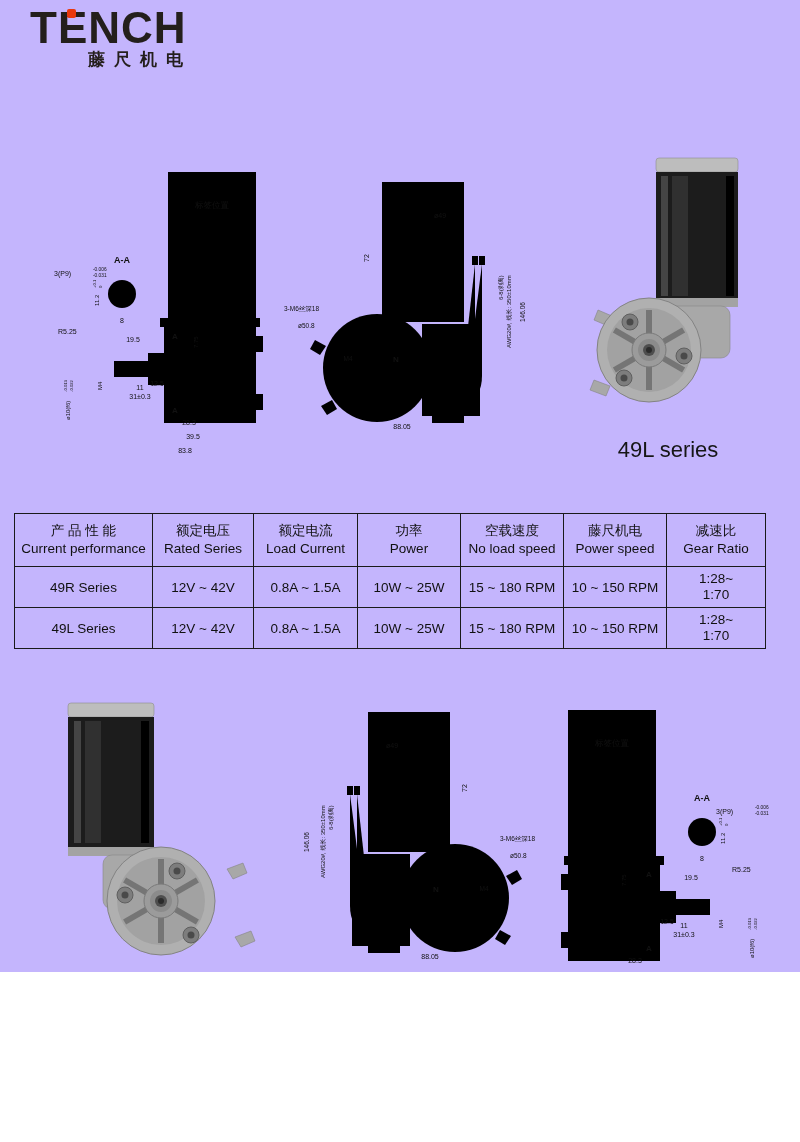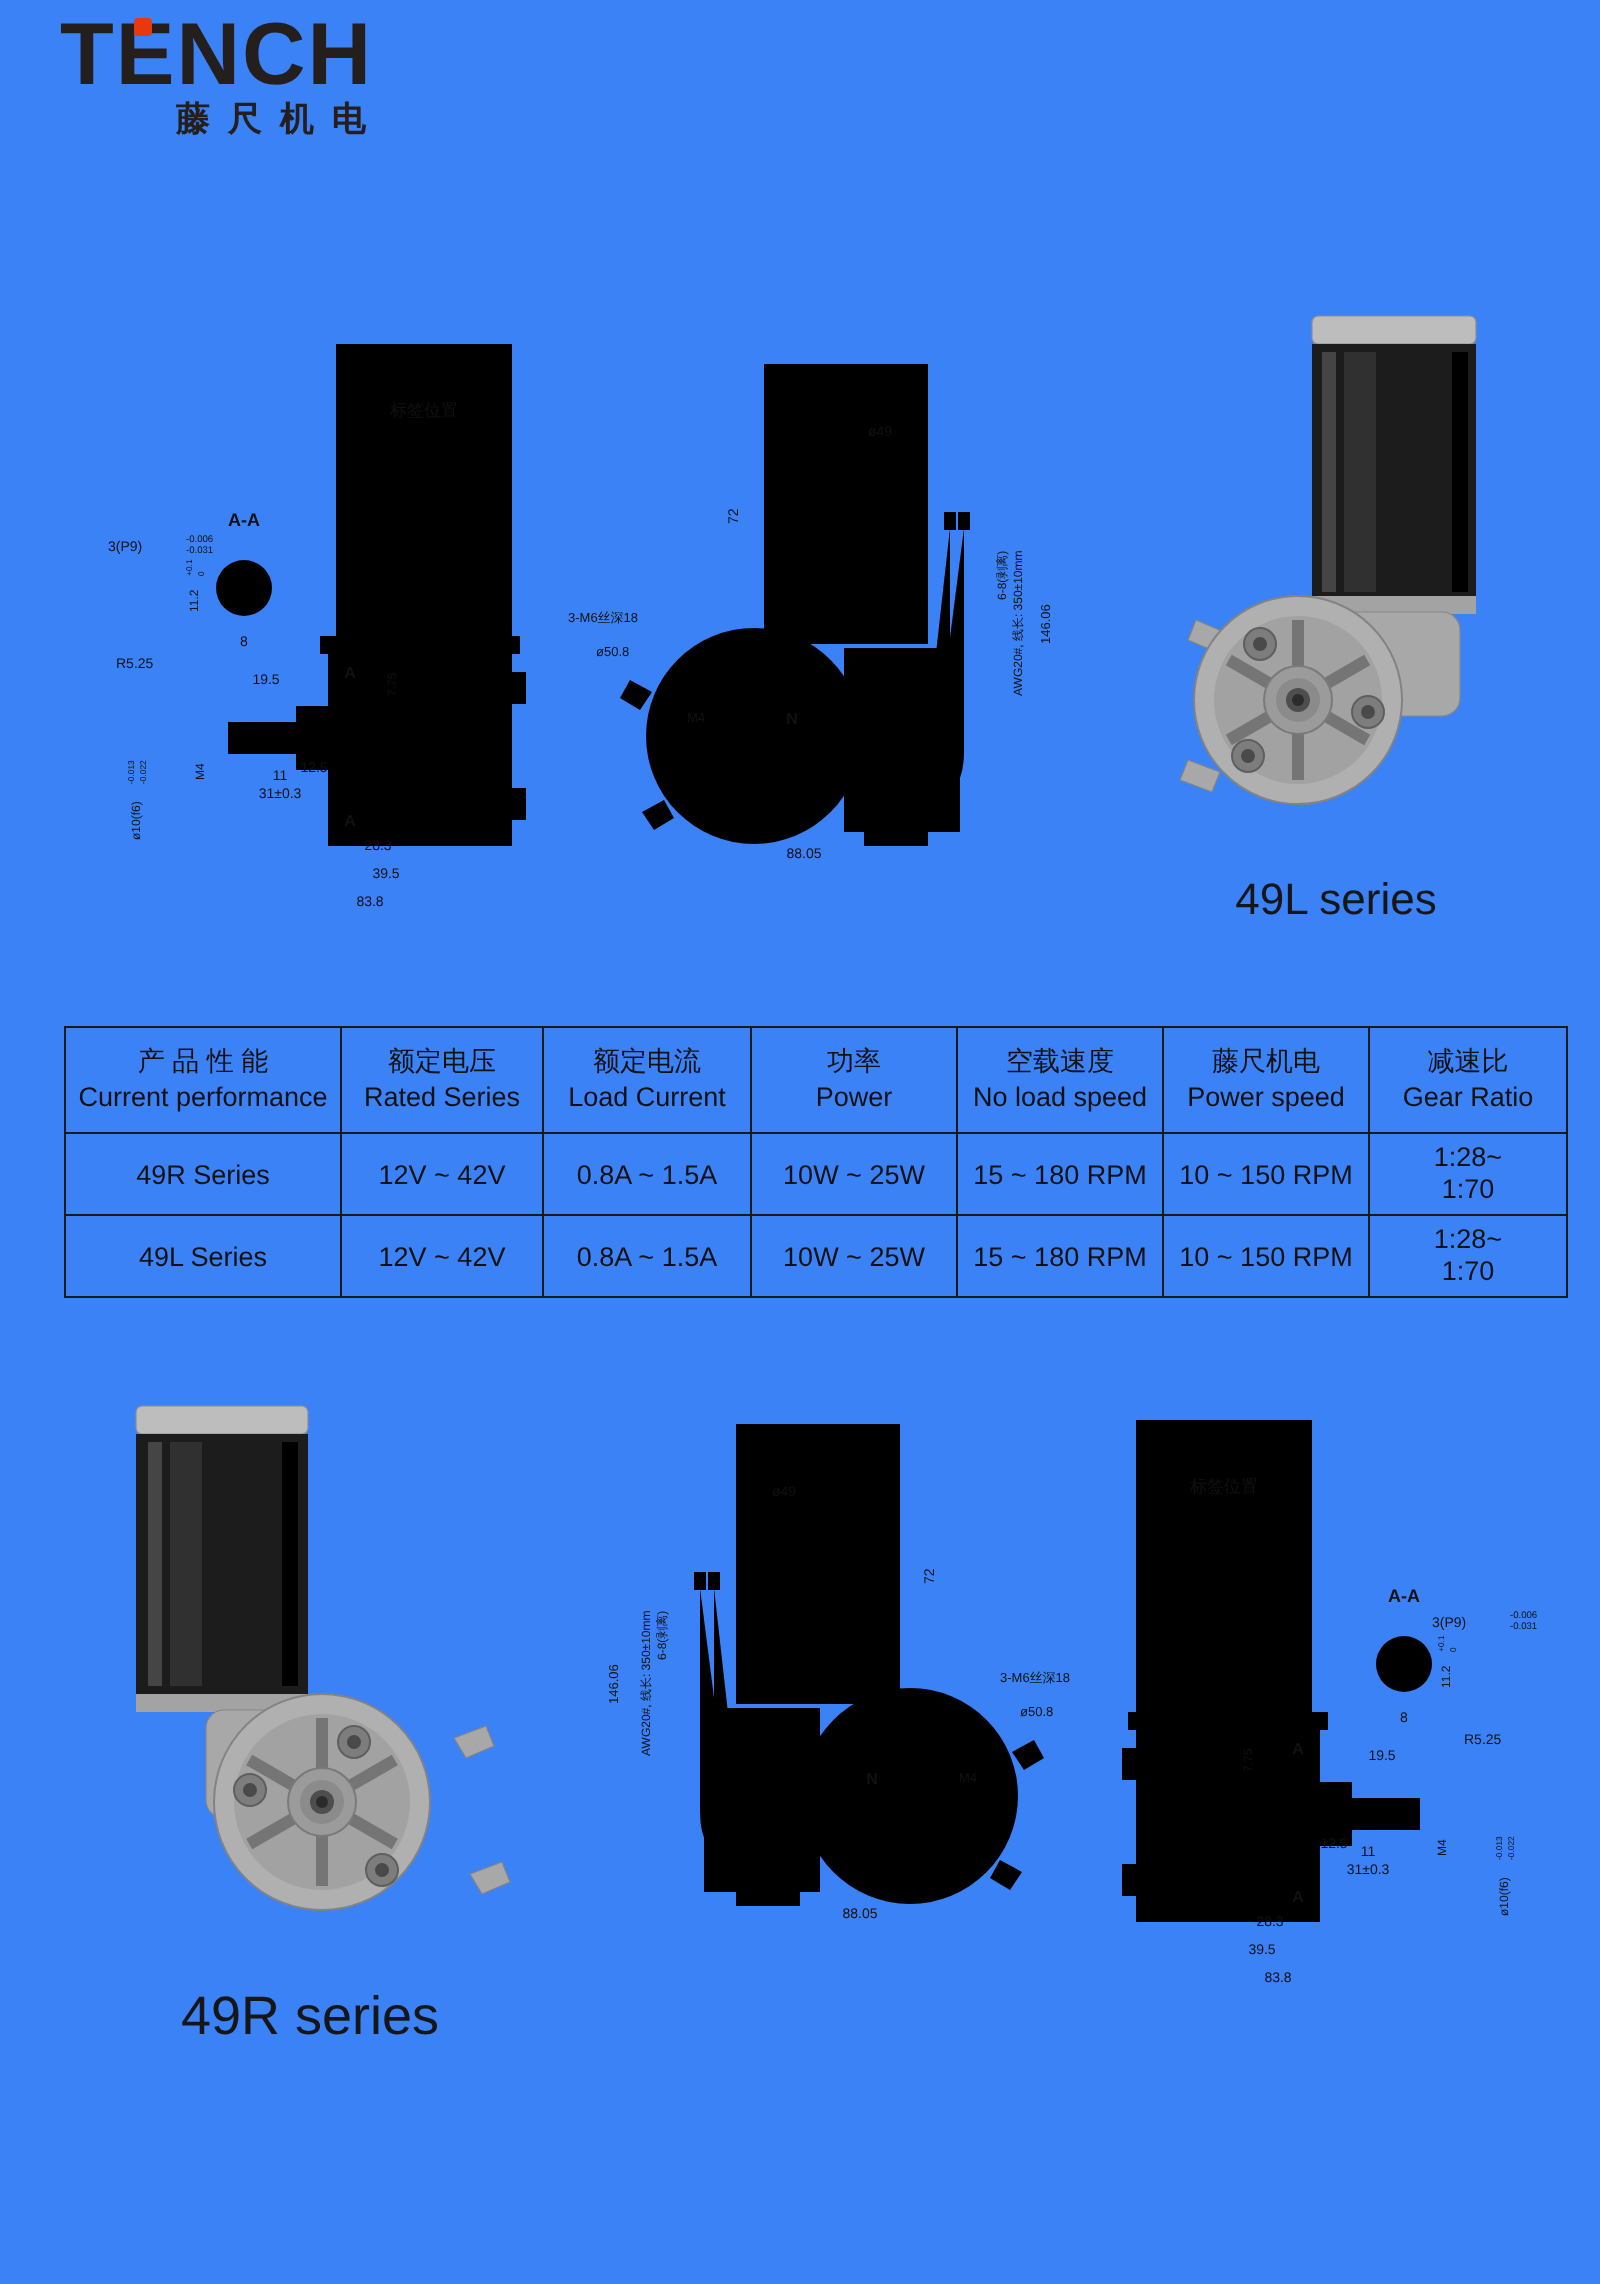--- a/index.html
+++ b/index.html
@@ -1,30 +1,30 @@
 <!DOCTYPE html>
 <html><head>
 <meta charset="utf-8">
 <style>
   html,body{margin:0;padding:0;background:#ffffff;}
-  .page{position:relative;width:800px;height:1142px;background:#3b82f6;overflow:hidden;
+  .page{position:relative;width:800px;height:972px;background:#c4b5fd;overflow:hidden;
         font-family:"Liberation Sans",sans-serif;color:#1a1a1a;}
   
   .logo{position:absolute;left:30px;top:6px;}
   .brand{position:relative;font-weight:900;font-size:44px;letter-spacing:1px;color:#241f1c;line-height:1.0;}
   .brand .dot{position:absolute;left:37px;top:3px;width:9px;height:9px;background:#e8380d;border-radius:2px;}
   .subtitle{font-size:17px;font-weight:700;letter-spacing:9px;margin:-2px 0 0 58px;color:#241f1c;}
   
   .draw{position:absolute;}
   .draw text{fill:#111;stroke:none;font-family:"Liberation Sans",sans-serif;}
   
   .photo{position:absolute;}
   .cap{position:absolute;text-align:center;color:#161616;font-family:"Liberation Sans",sans-serif;}
   
-  .spec{position:absolute;left:32px;top:513px;border-collapse:collapse;table-layout:fixed;border-radius:25px;}
+  .spec{position:absolute;left:14px;top:513px;border-collapse:collapse;table-layout:fixed;border-radius:25px;}
   .spec td{border:1.6px solid #1a1a1a;text-align:center;vertical-align:middle;padding:0 2px;
            font-size:13.5px;color:#111;}
   .spec .hd{height:52px;line-height:1.35;font-size:13.5px;}
   .spec .dr td{height:40px;}
   .ratio div{line-height:1.2;}
 </style>
 </head>
 <body>
 
 <div class="page">

